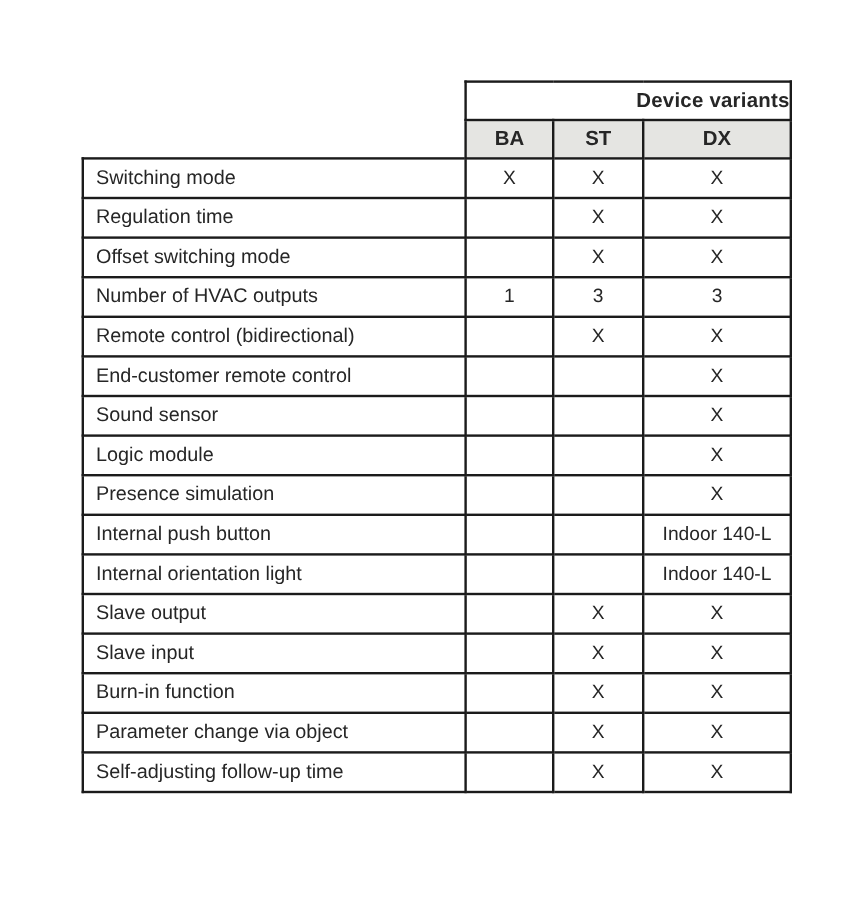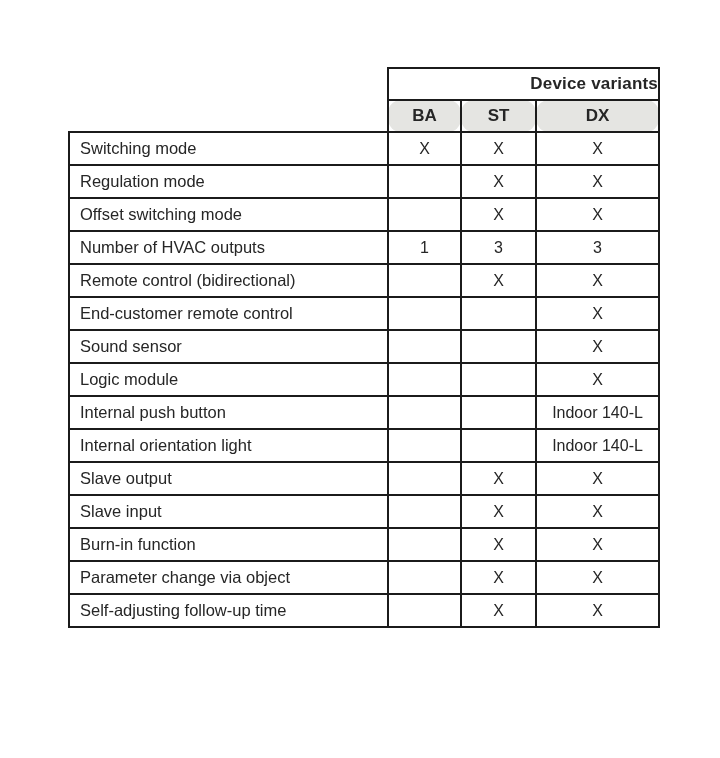--- a/index.html
+++ b/index.html
@@ -54,21 +54,20 @@
     vertical-align: middle;
     background: #ffffff;
     letter-spacing: 0.2px;
   }
   th.col-header {
     font-size: 17px;
     font-weight: bold;
     text-align: center;
     vertical-align: middle;
     background: var(--header-bg, #e5e5e2);
-    border-radius: 13px;
   }
   td.label-cell {
     font-size: 16.5px;
     font-weight: 400;
     text-align: left;
     vertical-align: middle;
     padding-left: 10px;
     background: #ffffff;
   }
   td.value-cell {
@@ -104,21 +103,21 @@
     </thead>
     <tbody id="table-body">
   <tr>
     <td class="label-cell">Switching mode</td>
     <td class="value-cell">X</td>
     <td class="value-cell">X</td>
     <td class="value-cell">X</td>
   </tr>
 
   <tr>
-    <td class="label-cell">Regulation mode</td>
+    <td class="label-cell">Regulation time</td>
     <td class="value-cell"></td>
     <td class="value-cell">X</td>
     <td class="value-cell">X</td>
   </tr>
 
   <tr>
     <td class="label-cell">Offset switching mode</td>
     <td class="value-cell"></td>
     <td class="value-cell">X</td>
     <td class="value-cell">X</td>
@@ -153,20 +152,26 @@
     <td class="value-cell">X</td>
   </tr>
 
   <tr>
     <td class="label-cell">Logic module</td>
     <td class="value-cell"></td>
     <td class="value-cell"></td>
     <td class="value-cell">X</td>
   </tr>
 
+  <tr>
+    <td class="label-cell">Presence simulation</td>
+    <td class="value-cell"></td>
+    <td class="value-cell"></td>
+    <td class="value-cell">X</td>
+  </tr>
 
   <tr>
     <td class="label-cell">Internal push button</td>
     <td class="value-cell"></td>
     <td class="value-cell"></td>
     <td class="value-cell">Indoor 140-L</td>
   </tr>
 
   <tr>
     <td class="label-cell">Internal orientation light</td>

